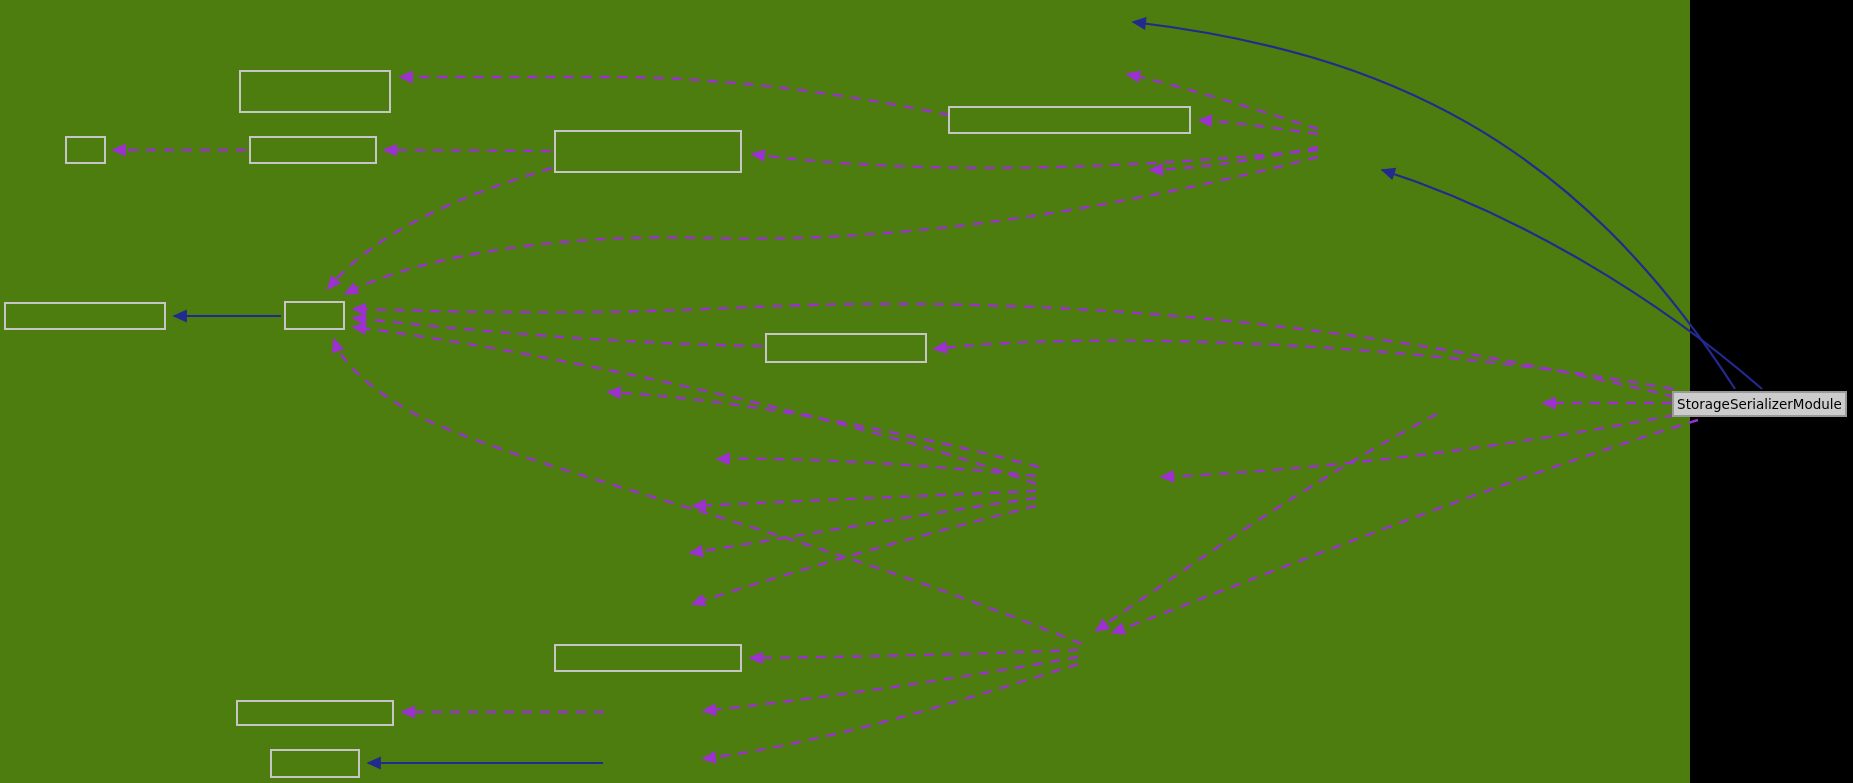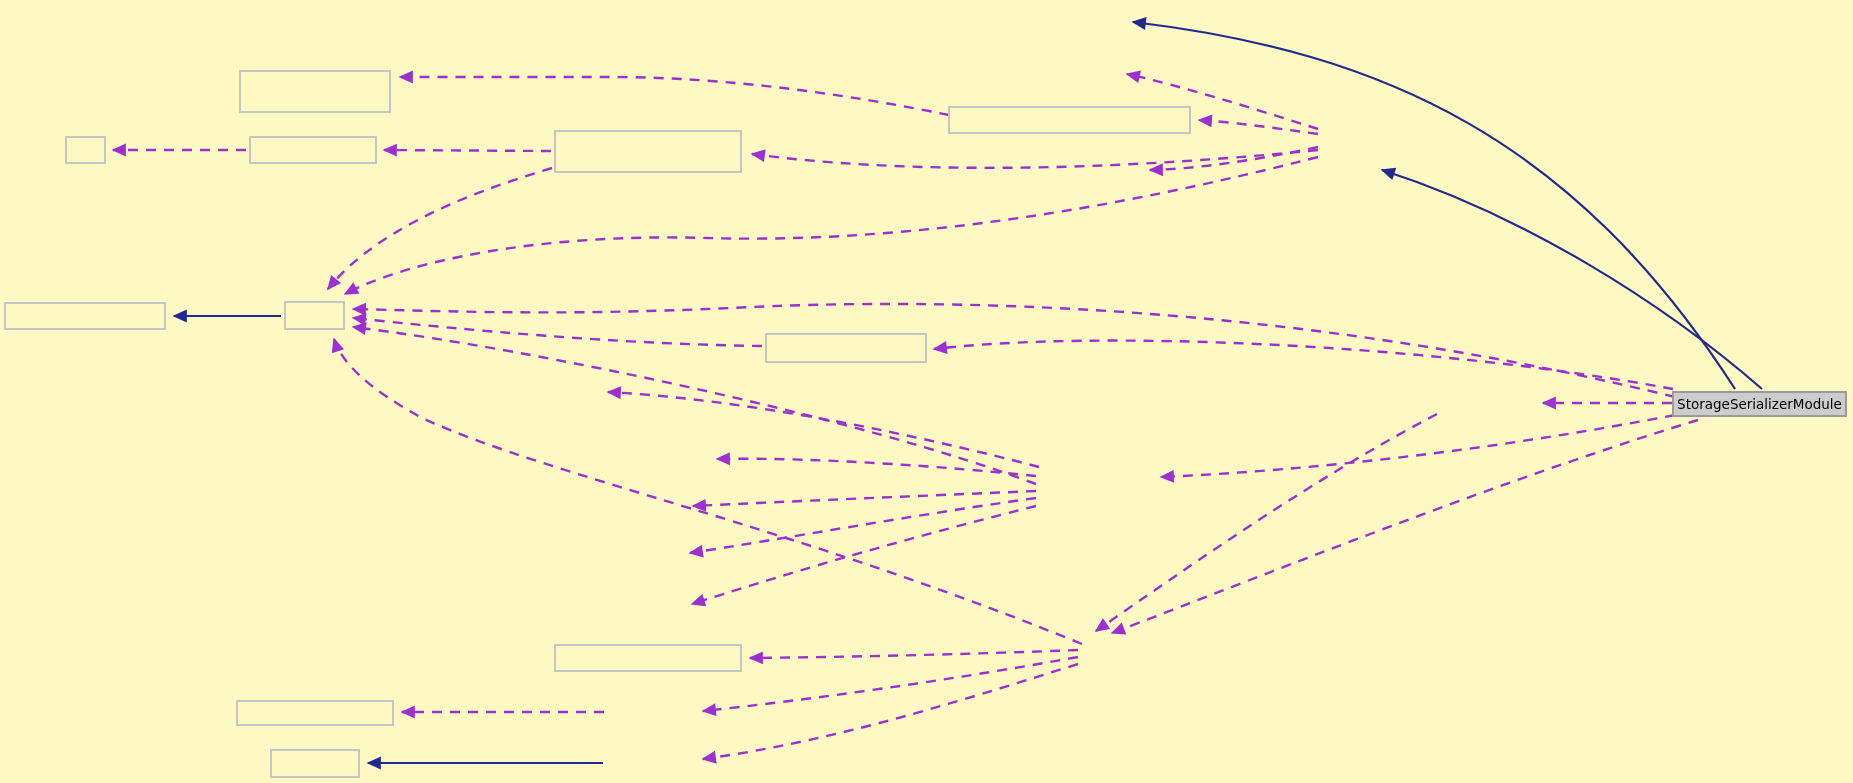--- a/index.html
+++ b/index.html
@@ -6,23 +6,23 @@
     margin: 0;
     padding: 0;
     background: #000000;
     width: 1853px;
     height: 783px;
     overflow: hidden;
     font-family: "DejaVu Sans", "Liberation Sans", sans-serif;
   }
   #graph-wrap {
     position: relative;
-    width: 1853px;
+    width: 1690px;
     height: 783px;
-    background: #fef9c3;
+    background: #4d7c0f;
   }
   svg { display: block; }
   .node-label {
     font-family: "DejaVu Sans", "Liberation Sans", sans-serif;
     font-size: 13.5px;
   }
 </style>
 </head>
 <body>
 

